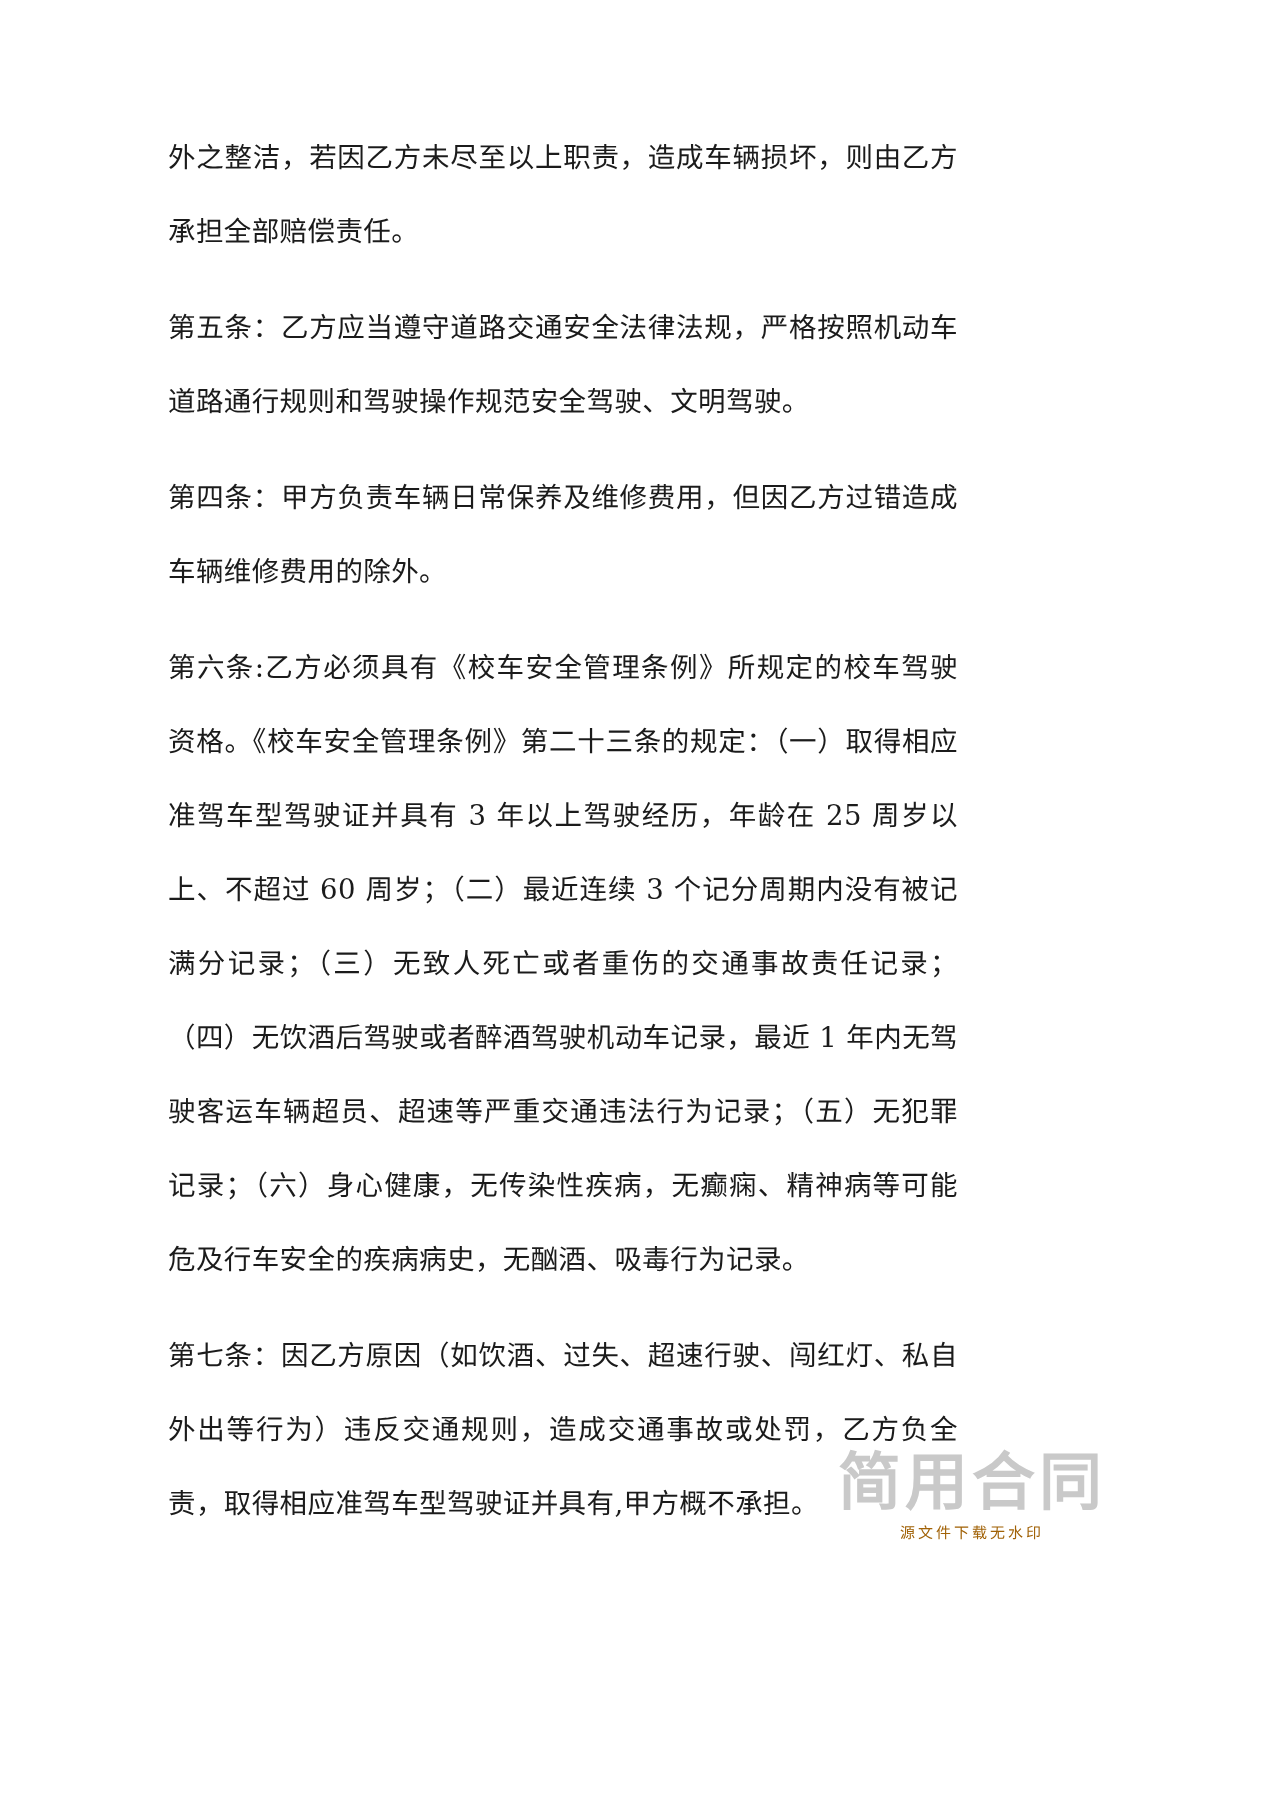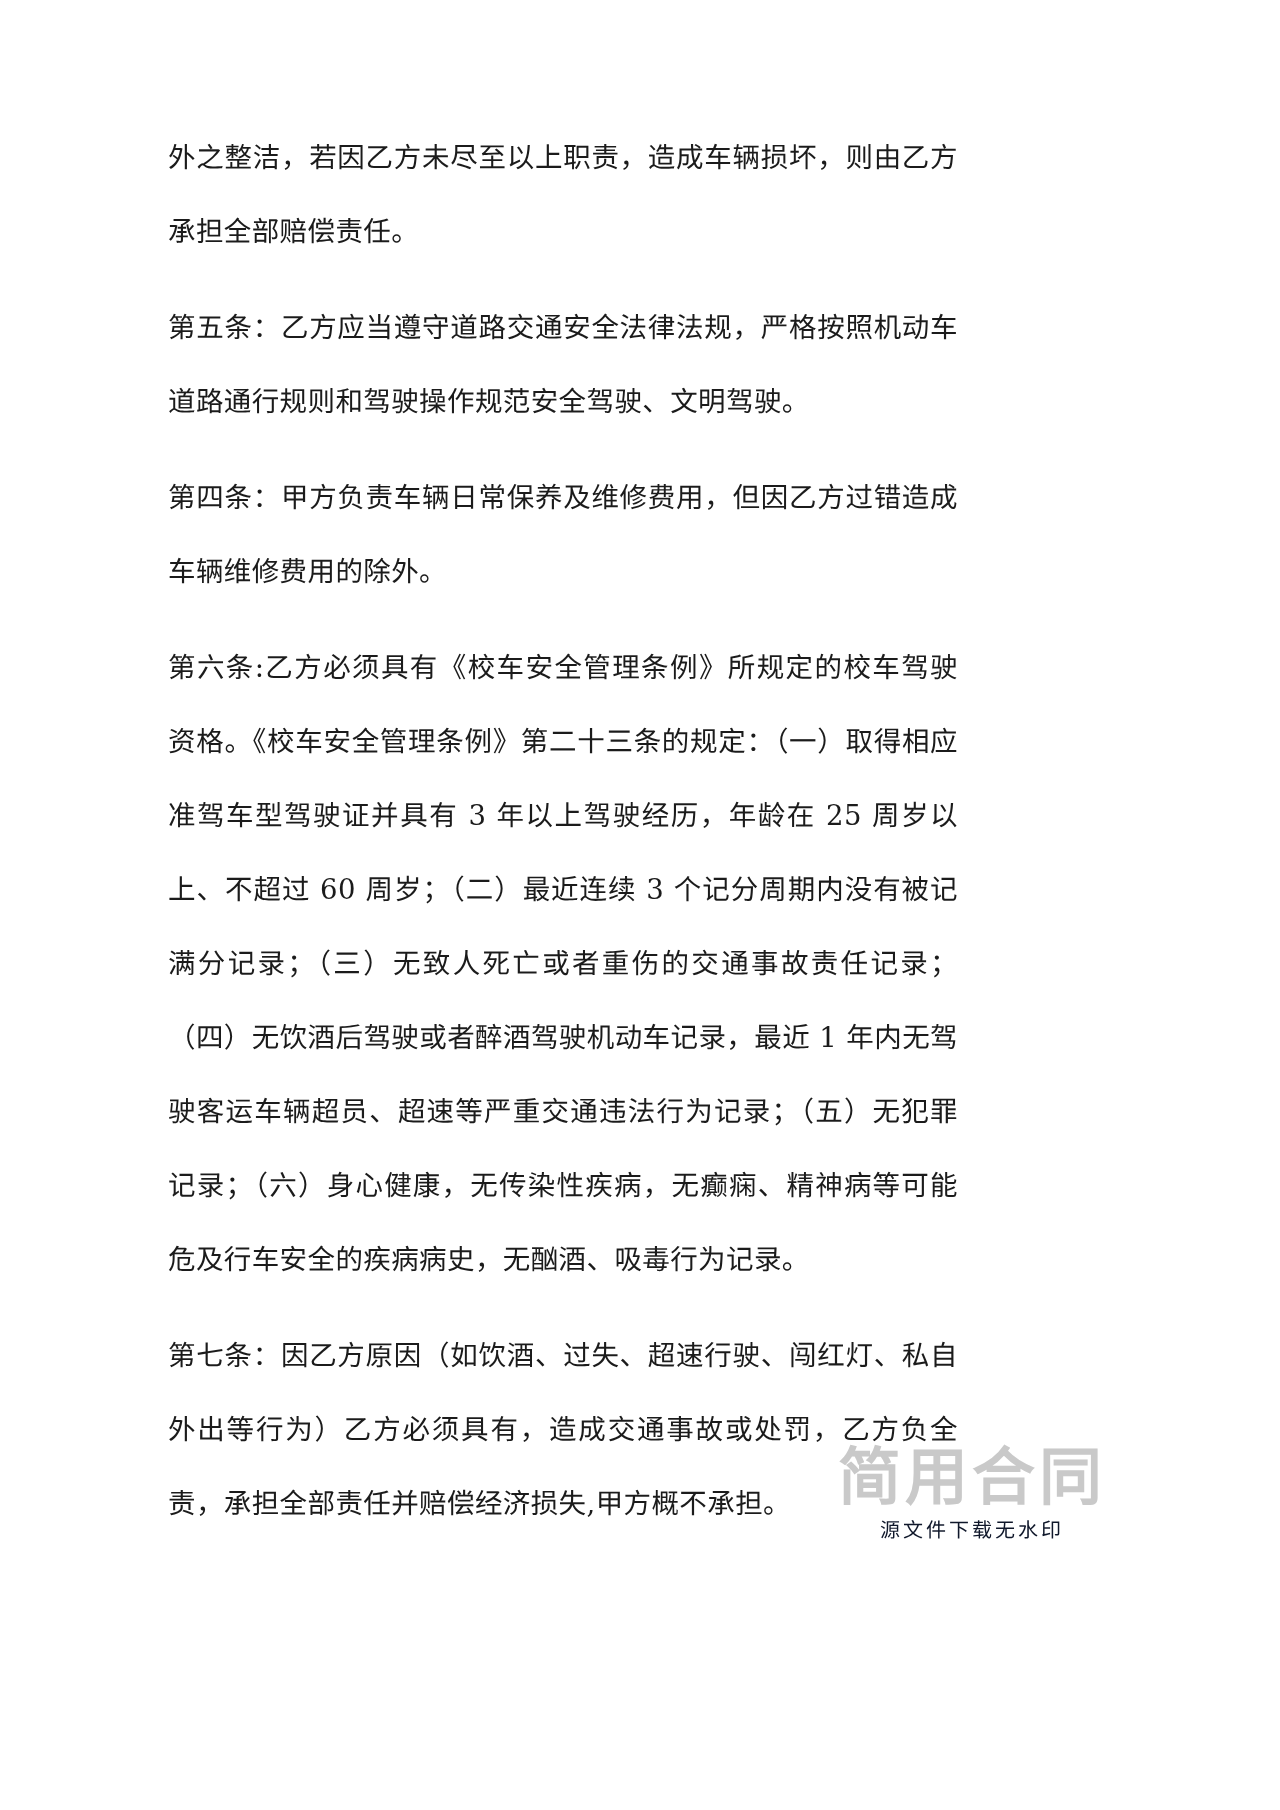--- a/index.html
+++ b/index.html
@@ -61,45 +61,45 @@
     text-align: center;
     pointer-events: none;
     user-select: none;
   }
   .watermark-main {
     font-size: 63px;
     letter-spacing: 4px;
     color: #c9c9c9;
     font-weight: 700;
     line-height: 1.05;
-    font-family: Liberation Sans, sans-serif;
+    font-family: Liberation Serif, serif;
     white-space: nowrap;
   }
   .watermark-sub {
     margin-top: 8px;
-    font-size: 20px;
+    font-size: 15px;
     letter-spacing: 3px;
-    color: #0f172a;
+    color: #a16207;
     font-weight: 400;
     line-height: 1.2;
     font-family: "DejaVu Sans", "Liberation Sans", sans-serif;
     white-space: nowrap;
   }
 </style>
 </head>
 <body>
 
 <div class="page">
 
   <div class="page-body">
     <p class="para">外之整洁，若因乙方未尽至以上职责，造成车辆损坏，则由乙方承担全部赔偿责任。</p>
     <p class="para">第五条：乙方应当遵守道路交通安全法律法规，严格按照机动车道路通行规则和驾驶操作规范安全驾驶、文明驾驶。</p>
     <p class="para">第四条：甲方负责车辆日常保养及维修费用，但因乙方过错造成车辆维修费用的除外。</p>
     <p class="para">第六条:乙方必须具有《校车安全管理条例》所规定的校车驾驶资格。《校车安全管理条例》第二十三条的规定：（一）取得相应准驾车型驾驶证并具有 3 年以上驾驶经历，年龄在 25 周岁以上、不超过 60 周岁；（二）最近连续 3 个记分周期内没有被记满分记录；（三）无致人死亡或者重伤的交通事故责任记录；（四）无饮酒后驾驶或者醉酒驾驶机动车记录，最近 1 年内无驾驶客运车辆超员、超速等严重交通违法行为记录；（五）无犯罪记录；（六）身心健康，无传染性疾病，无癫痫、精神病等可能危及行车安全的疾病病史，无酗酒、吸毒行为记录。</p>
-    <p class="para">第七条：因乙方原因（如饮酒、过失、超速行驶、闯红灯、私自外出等行为）乙方必须具有，造成交通事故或处罚，乙方负全责，承担全部责任并赔偿经济损失,甲方概不承担。</p>
+    <p class="para">第七条：因乙方原因（如饮酒、过失、超速行驶、闯红灯、私自外出等行为）违反交通规则，造成交通事故或处罚，乙方负全责，取得相应准驾车型驾驶证并具有,甲方概不承担。</p>
   </div>
 
   <div class="watermark">
     <div class="watermark-main">简用合同</div>
     <div class="watermark-sub">源文件下载无水印</div>
   </div>
 
 </div>
 
 </body></html>

